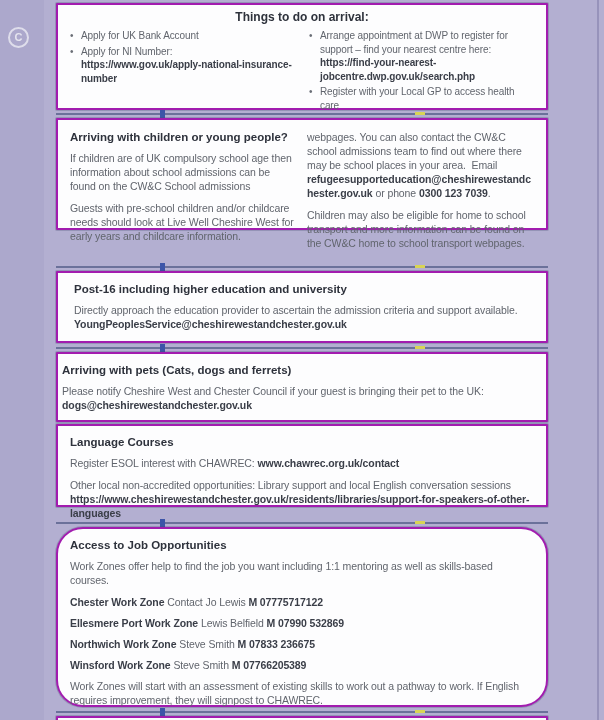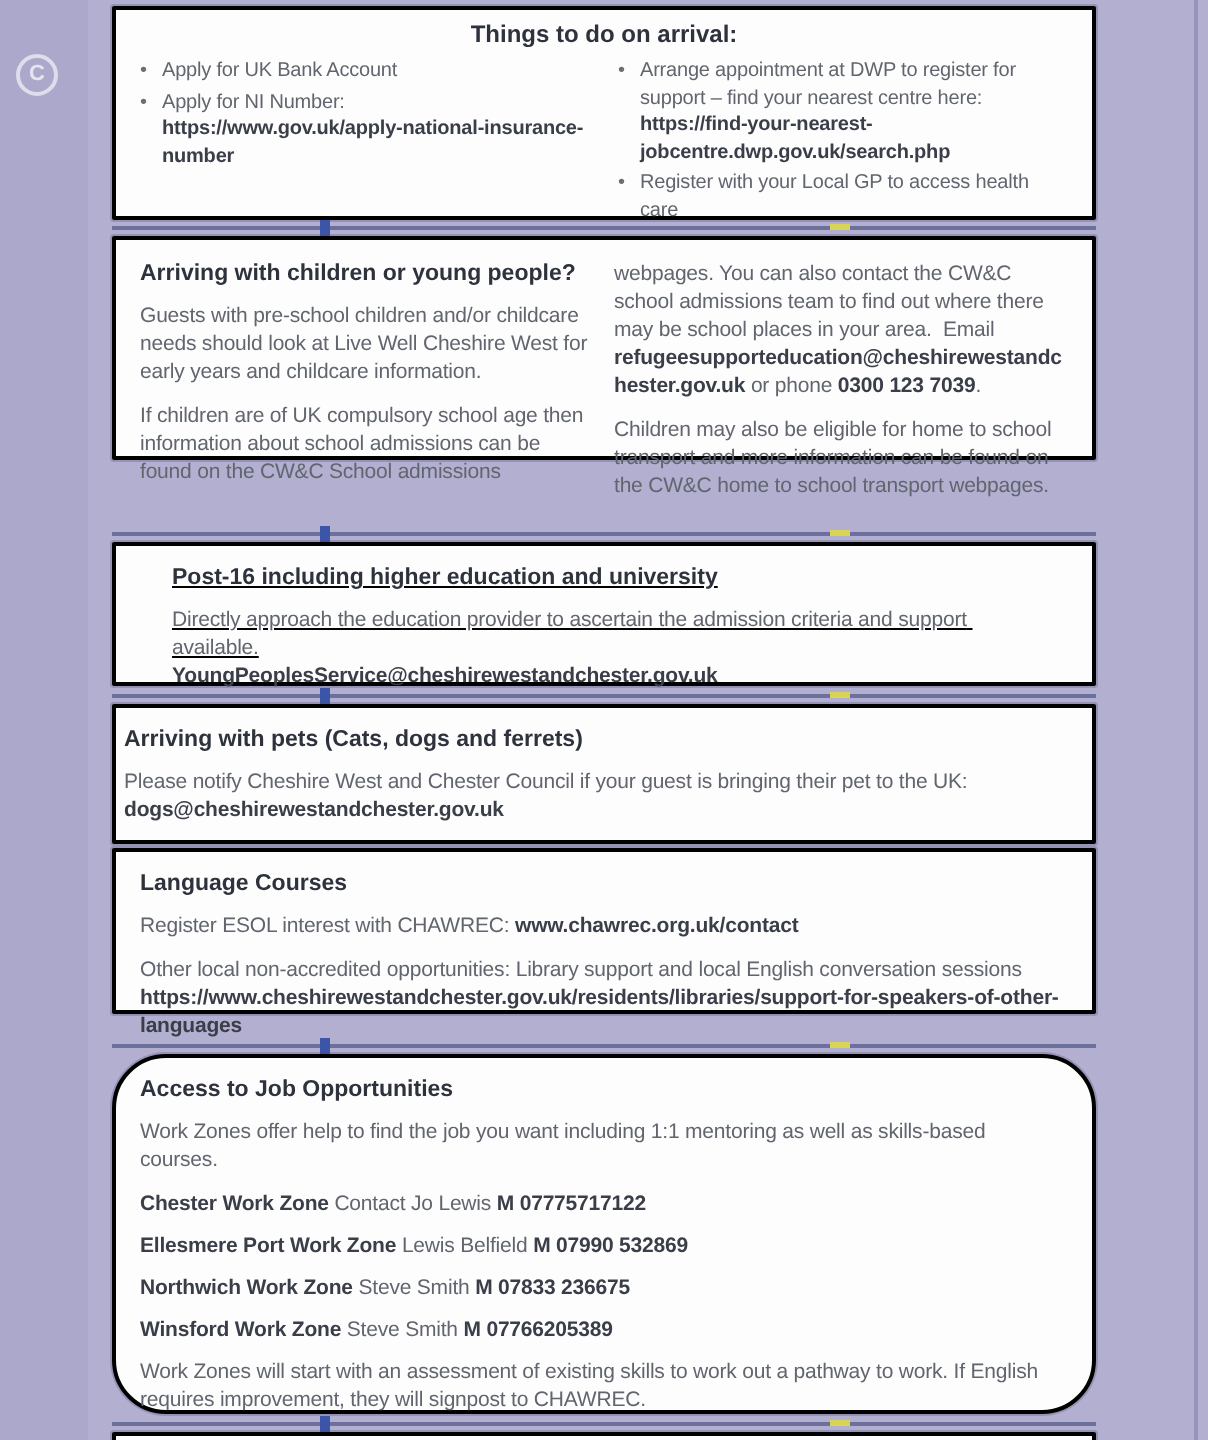--- a/index.html
+++ b/index.html
@@ -13,26 +13,26 @@
   .page-edge{position:absolute;left:597px;top:0;width:2px;height:100%;
     background:rgba(110,105,155,0.40);}
   .watermark{
     position:absolute;left:8px;top:27px;width:17px;height:17px;
     border:2px solid rgba(236,236,243,0.78);border-radius:50%;
     color:rgba(238,238,245,0.85);font-size:11px;font-weight:bold;
     display:flex;align-items:center;justify-content:center;line-height:1;
   }
   .box{
     position:absolute;left:56px;width:492px;box-sizing:border-box;
-    background:#fdfdfe;border:2px solid #000000;border-radius:1px;
+    background:#fdfdfe;border:2px solid #a21caf;border-radius:1px;
     box-shadow:0 0 0 1px rgba(70,75,110,0.28);
   }
   #box-arrival  {top:3px;  height:107px;padding:5px 10px 4px 10px;}
   #box-children {top:118px;height:112px;padding:10px 12px;}
-  #box-post16   {top:271px;height:72px; padding:9px 28px;text-decoration:underline;}
+  #box-post16   {top:271px;height:72px; padding:9px 16px;}
   #box-pets     {top:352px;height:70px; padding:9px 4px;}
   #box-language {top:424px;height:83px; padding:9px 12px;}
   #box-jobs     {top:527px;height:180px;padding:9px 12px;border-radius:27px;}
   #box-next     {top:716px;height:18px;}
 
   .row-divider{position:absolute;left:56px;width:492px;height:2px;
     background:#6b719a;}
   .tick-blue{position:absolute;left:104px;top:-3px;width:5px;height:8px;
     background:#3c55a8;}
   .tick-yellow{position:absolute;left:359px;top:-1px;width:10px;height:3px;
@@ -83,22 +83,22 @@
 
 <div class="row-divider" style="top:113px">
   <span class="tick-blue"></span>
   <span class="tick-yellow"></span>
 </div>
 
 <section class="box" id="box-children">
   <div class="cols">
     <div class="col">
       <h2>Arriving with children or young people?</h2>
+      <p>If children are of UK compulsory school age then information about school admissions can be found on the CW&amp;C School admissions</p>
       <p>Guests with pre-school children and/or childcare needs should look at Live Well Cheshire West for early years and childcare information.</p>
-      <p>If children are of UK compulsory school age then information about school admissions can be found on the CW&amp;C School admissions</p>
     </div>
     <div class="col">
       <p class="wrap-any"><span>webpages. You can also contact the CW&amp;C school admissions team to find out where there may be school places in your area.  Email </span><span class="b">refugeesupporteducation@cheshirewestandchester.gov.uk</span><span> or phone </span><span class="b">0300 123 7039</span><span>.</span></p>
       <p>Children may also be eligible for home to school transport and more information can be found on the CW&amp;C home to school transport webpages.</p>
     </div>
   </div>
 </section>
 
 <div class="row-divider" style="top:266px">
   <span class="tick-blue"></span>

